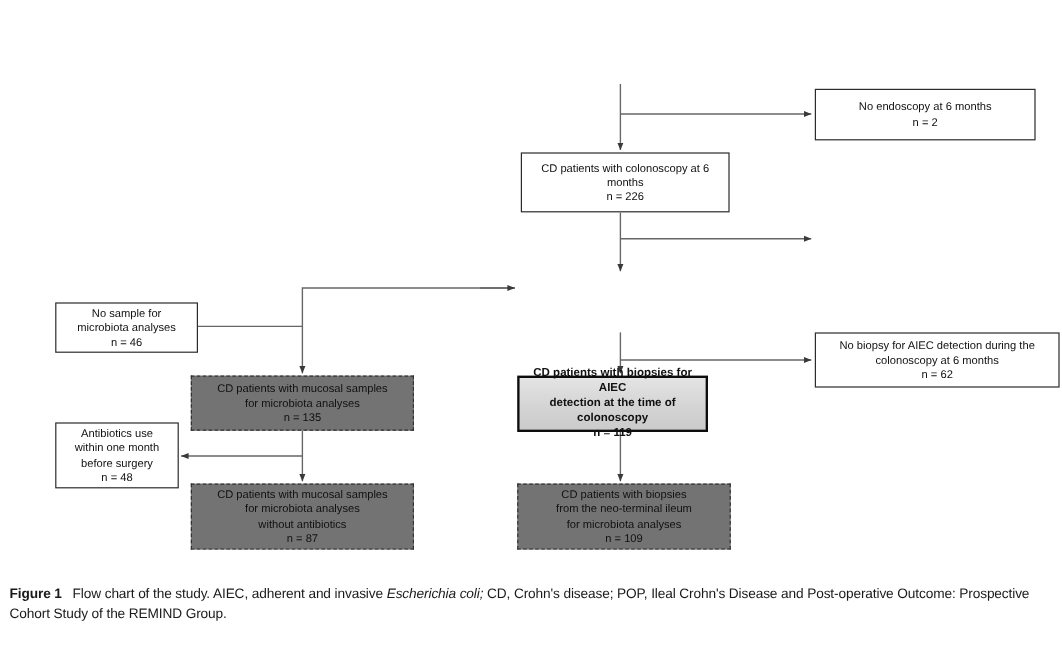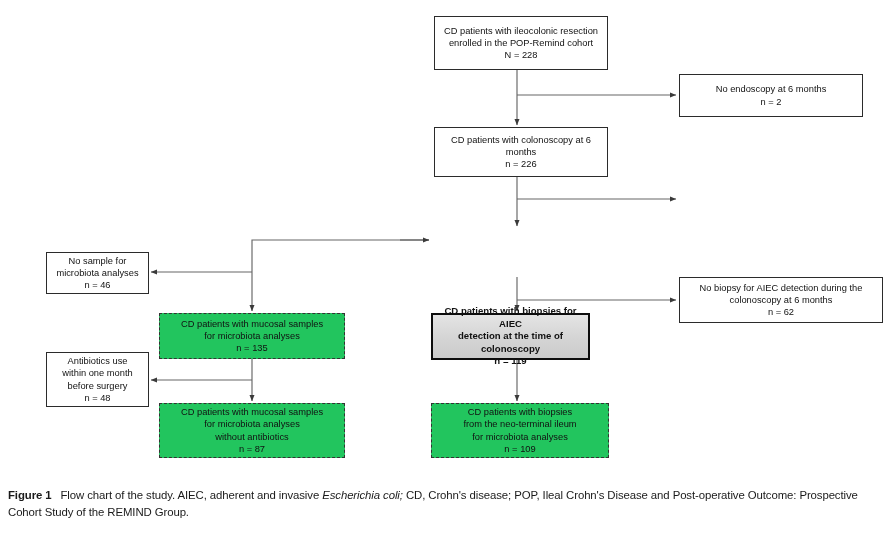--- a/index.html
+++ b/index.html
@@ -31,21 +31,21 @@
   }
   
   .node.filled {
     background: linear-gradient(180deg,#e4e4e4 0%, #d4d4d4 55%, #cbcbcb 100%);
     border: 2.2px solid #0d0d0d;
     font-weight: bold;
     font-size: 9.6px;
   }
   
   .node.dashed {
-    background: #22c55e;
+    background: #737373;
     border: 1.4px dashed #333333;
     font-size: 9.3px;
   }
 
   
   #caption {
     position: absolute;
     left: 8px; top: 487px; width: 870px;
     font-size: 11.4px;
     line-height: 1.48;
@@ -90,34 +90,31 @@
         <line x1="252" y1="272" x2="151" y2="272" marker-end="url(#ah)"></line>
 
         <line x1="252" y1="359" x2="252" y2="401" marker-end="url(#ah)"></line>
 
         <line x1="252" y1="380" x2="151" y2="380" marker-end="url(#ah)"></line>
 
         <line x1="517" y1="360" x2="517" y2="401" marker-end="url(#ah)"></line>
       </g>
     </svg>
 
-    <div class="node plain" style="left:434px; top:16px;  width:174px; height:54px;">CD patients with ileocolonic resection
-enrolled in the POP-Remind cohort
-N = 228</div>
 
     <div class="node plain" style="left:679px; top:74px;  width:184px; height:43px;">No endoscopy at 6 months
 n = 2</div>
 
     <div class="node plain" style="left:434px; top:127px; width:174px; height:50px;">CD patients with colonoscopy at 6
 months
 n = 226</div>
 
 
 
-    <div class="node plain" style="left:46px;  top:252px; width:103px; height:42px;">No sample for
+    <div class="node plain" style="left:46px;  top:252px; width:119px; height:42px;">No sample for
 microbiota analyses
 n = 46</div>
 
     <div class="node plain" style="left:679px; top:277px; width:204px; height:46px;">No biopsy for AIEC detection during the
 colonoscopy at 6 months
 n = 62</div>
 
     <div class="node dashed" style="left:159px; top:313px; width:186px; height:46px;">CD patients with mucosal samples
 for microbiota analyses
 n = 135</div>

